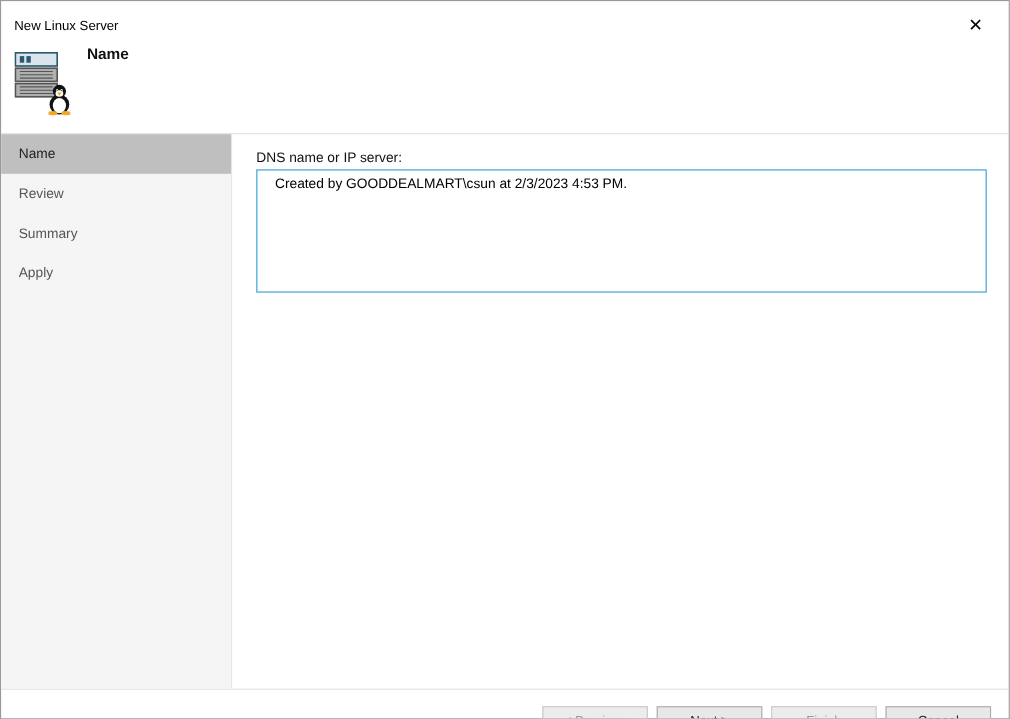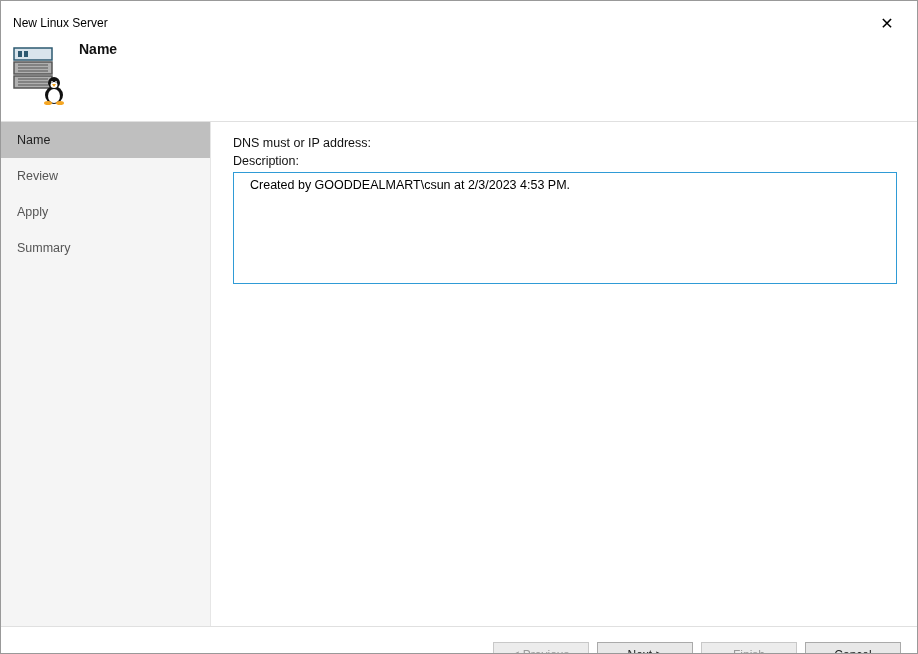--- a/index.html
+++ b/index.html
@@ -183,26 +183,25 @@
   </div>
   <div class="header-text">
     <h2>Name</h2>
   </div>
 </div>
 
 <div class="body">
   <div class="sidebar">
     <div class="sidebar-item active">Name</div>
     <div class="sidebar-item">Review</div>
+    <div class="sidebar-item">Summary</div>
     <div class="sidebar-item">Apply</div>
-    <div class="sidebar-item">Summary</div>
   </div>
   <div class="content">
-    <label class="field-label">DNS must or IP address:</label>
-    <label class="field-label">Description:</label>
+    <label class="field-label">DNS name or IP server:</label>
     <textarea class="textarea" style="">Created by GOODDEALMART\csun at 2/3/2023 4:53 PM.</textarea>
   </div>
 </div>
 
 <div class="footer">
   <button class="btn" disabled="">&lt; Previous</button>
   <button class="btn">Next &gt;</button>
   <button class="btn" disabled="">Finish</button>
   <button class="btn">Cancel</button>
 </div>

